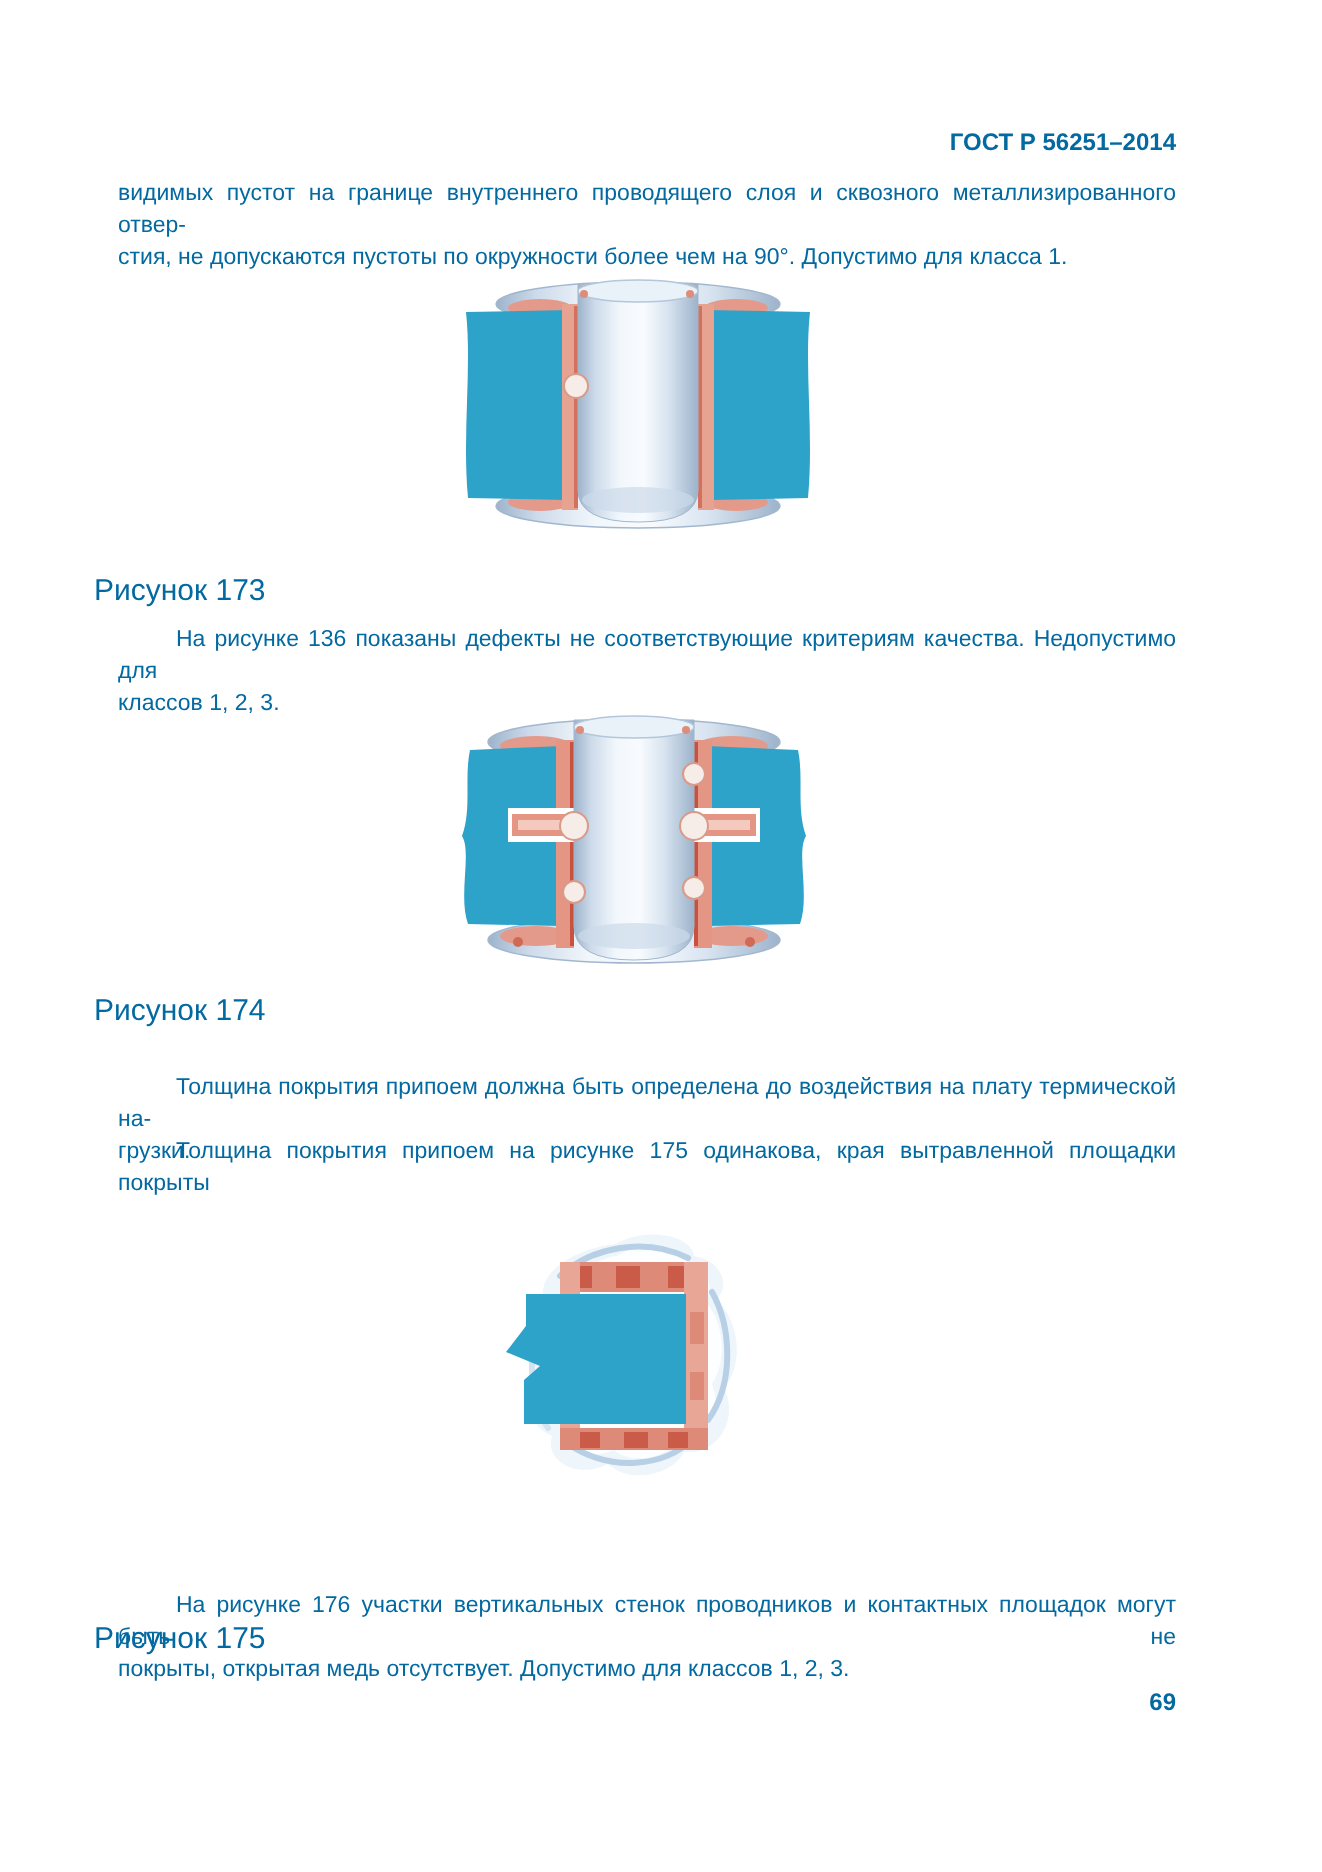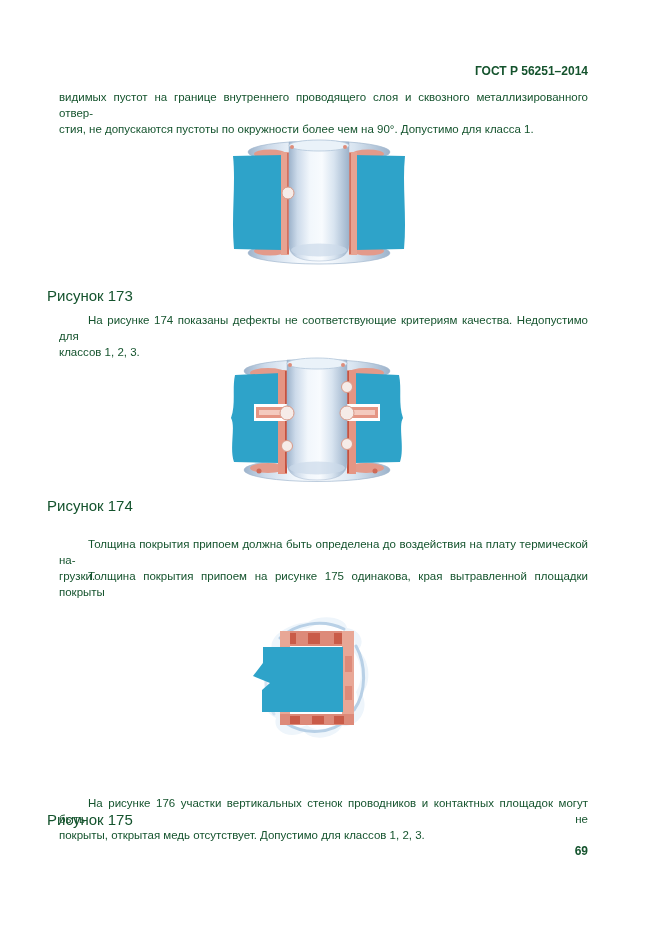--- a/index.html
+++ b/index.html
@@ -1,18 +1,18 @@
 <!DOCTYPE html>
 <html><head>
 <meta charset="utf-8">
 <style>
   html,body { margin:0; padding:0; background:#ffffff; }
   .page {
     position:relative; width:661px; height:936px; background:#ffffff;
-    font-family:"Liberation Sans", sans-serif; color:#14532d; overflow:hidden;
+    font-family:"Liberation Sans", sans-serif; color:#0369a1; overflow:hidden;
   }
   .block { position:absolute; left:47px; width:541px; }
   .ln { font-size:11.5px; line-height:16px;margin-left:12px; }
   .ln.j { text-align:justify; text-align-last:justify; }
   .ln.ind { text-indent:29px; }
   .hdr { font-weight:bold; font-size:12px; text-align:right; }
   .heading { font-weight:bold; font-size:11.5px; line-height:16px; text-indent:29px; }
   .caption { font-size:15px; text-align:left; }
   .pagenum { font-weight:bold; font-size:12px; text-align:right; }
   .fig { position:absolute; }
@@ -70,21 +70,21 @@
         <ellipse cx="89" cy="6.5" rx="30" ry="5.5" fill="#eaf2f9" stroke="#b3c6da" stroke-width="0.8"></ellipse>
         <circle cx="62" cy="8" r="2" fill="#dd8d7b"></circle>
         <circle cx="115" cy="8" r="2" fill="#dd8d7b"></circle>
       </g>
       <circle cx="58" cy="54" r="6" fill="#f6ece8" stroke="#d89a89" stroke-width="1"></circle>
     </svg>
   </div>
   <div class="block caption" style="top:287px;">Рисунок 173</div>
 
   <div class="block" style="top:312px;">
-    <div class="ln j ind">На рисунке 174 показаны дефекты не соответствующие критериям качества. Недопустимо для</div>
+    <div class="ln j ind">На рисунке 136 показаны дефекты не соответствующие критериям качества. Недопустимо для</div>
     <div class="ln">классов 1, 2, 3.</div>
   </div>
 
   <div class="fig" style="left:226px; top:356px;">
     <svg width="182" height="130" viewBox="0 0 182 130">
       <g>
         <ellipse cx="91" cy="15" rx="73" ry="11.5" fill="url(#metal)" stroke="#a2b7ce" stroke-width="0.7"></ellipse>
         <ellipse cx="91" cy="114" rx="73" ry="11.5" fill="url(#metal)" stroke="#a2b7ce" stroke-width="0.7"></ellipse>
         <ellipse cx="42" cy="17" rx="18" ry="5" fill="#e39a8a"></ellipse>
         <ellipse cx="140" cy="17" rx="18" ry="5" fill="#e39a8a"></ellipse>

